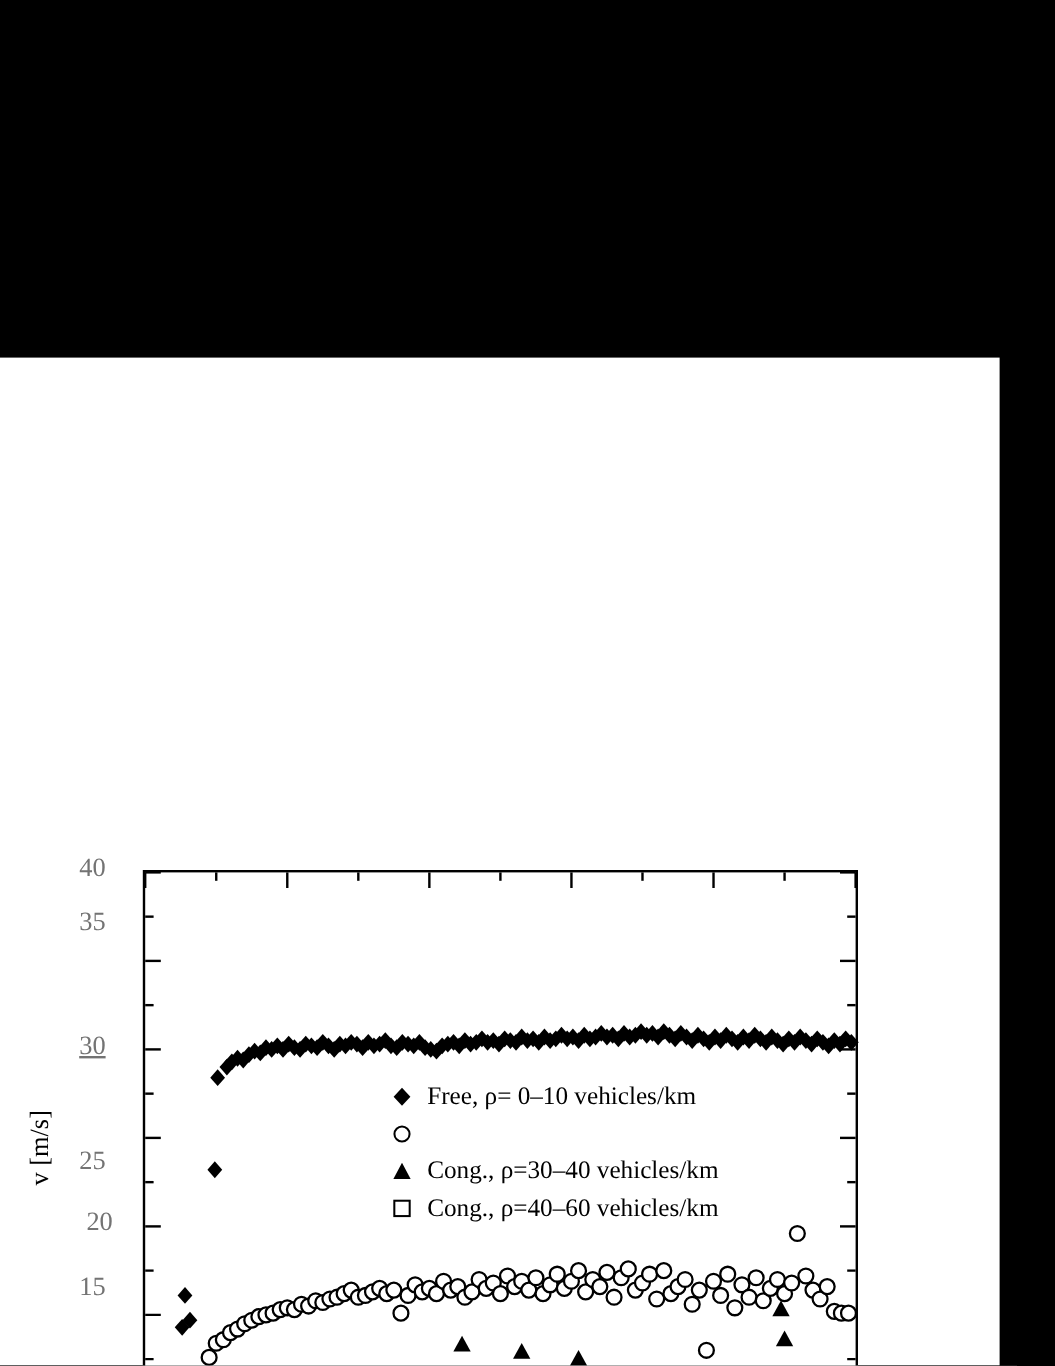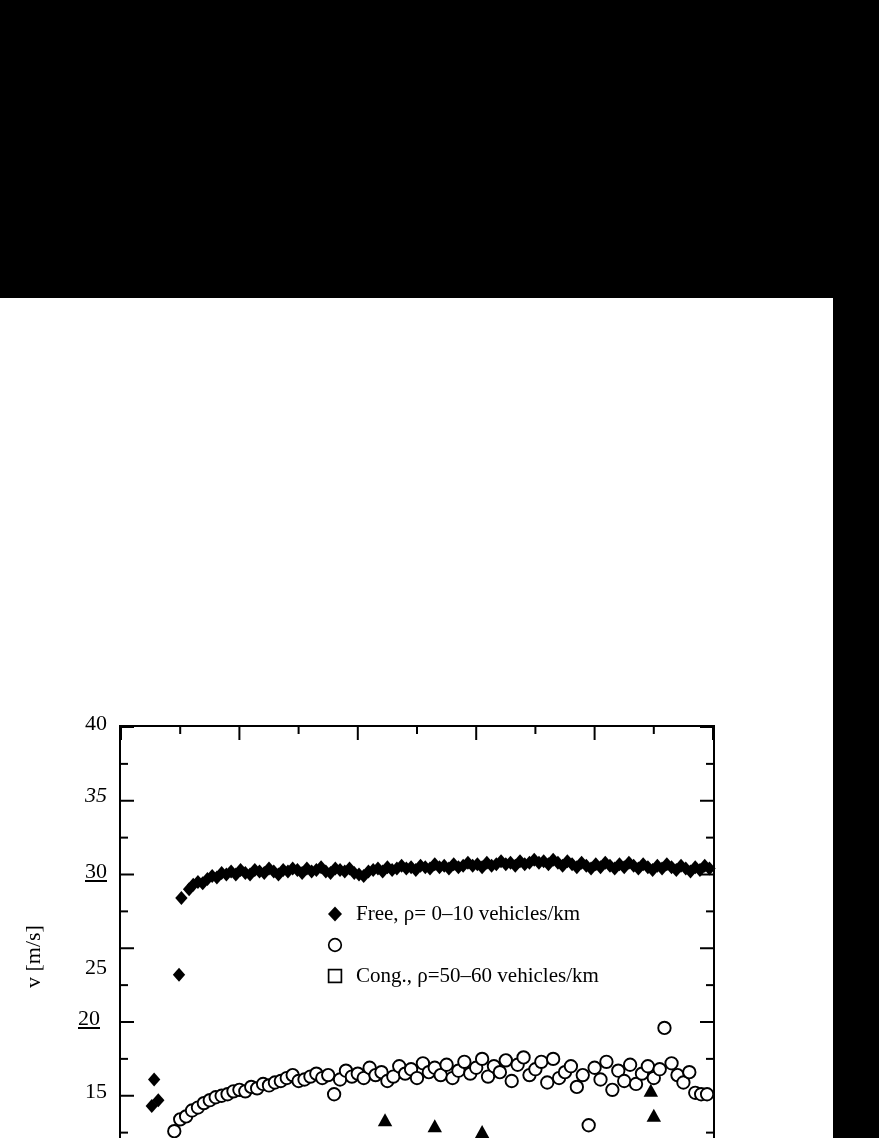--- a/index.html
+++ b/index.html
@@ -61,22 +61,22 @@
     top: 690px;
     font-size: 22px;
     color: #000;
     transform: rotate(-90deg);
     transform-origin: left top;
     white-space: nowrap;
   }
   .ytick {
     position: absolute;
     font-size: 22px;
-    color: #000000;
-    text-align: right;
+    color: #737373;
+    text-align: center;
     width: 60px;
   }
   
   #legend {
     position: absolute;
     left: 318px;
     top: 600px;
     font-size: 21px;
     color: #000;
     line-height: 31px;
@@ -600,27 +600,35 @@
       <div class="row">
         <span class="sym">
           <svg width="20" height="20" viewBox="0 0 20 20">
               <circle cx="10" cy="10" r="6.3" fill="#fff" stroke="#000" stroke-width="1.7"></circle>
             </svg>
         </span>
       </div>
       <div class="row">
         <span class="sym">
           <svg width="20" height="20" viewBox="0 0 20 20">
+              <polygon points="10,3 17.2,16.5 2.8,16.5" fill="#000"></polygon>
+            </svg>
+        </span>
+        <span class="lbl">Cong., ρ=30–40 vehicles/km</span>
+      </div>
+      <div class="row">
+        <span class="sym">
+          <svg width="20" height="20" viewBox="0 0 20 20">
               <rect x="3.6" y="3.6" width="12.8" height="12.8" fill="#fff" stroke="#000" stroke-width="1.7"></rect>
             </svg>
         </span>
-        <span class="lbl">Cong., ρ=50–60 vehicles/km</span>
+        <span class="lbl">Cong., ρ=40–60 vehicles/km</span>
       </div>
     </div>
 
-  <div class="ytick" style="left: 47px; top: 780px;">15</div>
-      <div class="ytick" style="left: 40px; top: 707px; text-decoration: underline;">20</div>
+  <div class="ytick" style="left: 47px; top: 761px;">15</div>
+      <div class="ytick" style="left: 53px; top: 707px;">20</div>
       <div class="ytick" style="left: 47px; top: 656px;">25</div>
       <div class="ytick" style="left: 47px; top: 559.5px; text-decoration: underline;">30</div>
-      <div class="ytick" style="left: 47px; top: 484px; font-style: italic;">35</div>
+      <div class="ytick" style="left: 47px; top: 457px;">35</div>
       <div class="ytick" style="left: 47px; top: 412px;">40</div>
     </div>
 </div>
 
 </body></html>

